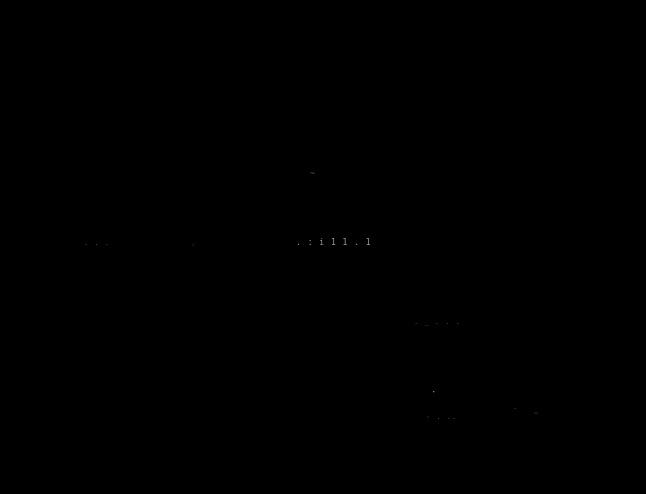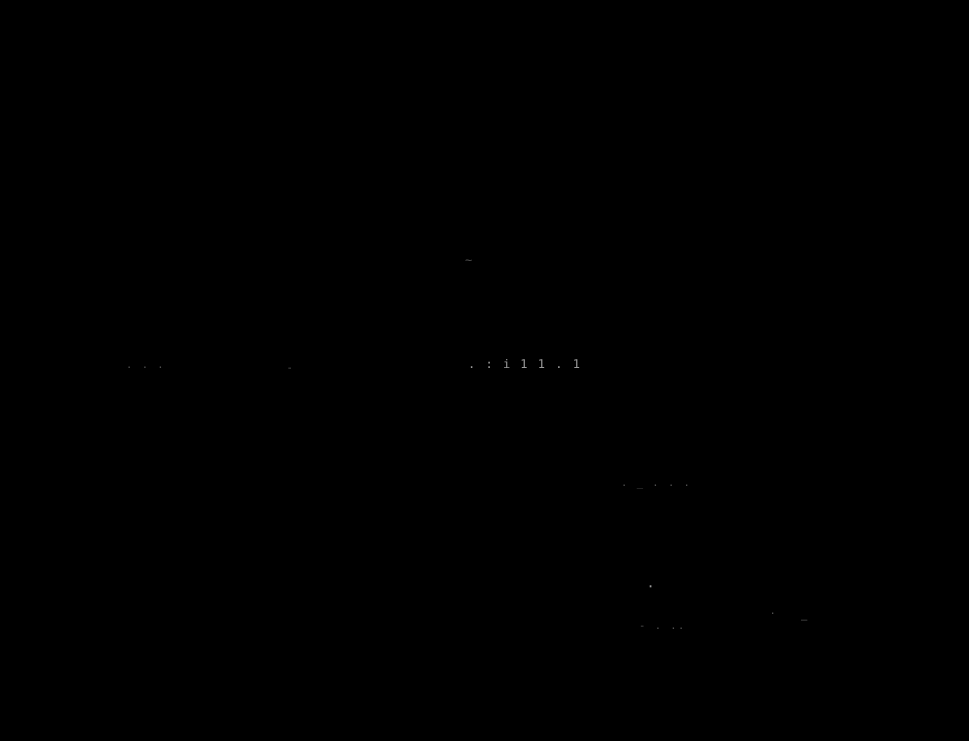--- a/index.html
+++ b/index.html
@@ -26,21 +26,21 @@
     white-space: pre;
     user-select: none;
   }
   .glyph.dim    { color: #4f4f4f; }
   .glyph.bright { color: #9a9a9a; }
 
   
   .g1 { left: 310px; top: 170px; font-size: 8px; }
   .g2 { left: 84px;  top: 240px; }
   .g3 { left: 191px; top: 242px; }
-  .g4 { left: 312px; top: 239px; font-size: 8px; text-align: center; }
+  .g4 { left: 296px; top: 239px; font-size: 8px; text-align: center; }
   .g5 { left: 414px; top: 319px; }
   .g6 { left: 431px; top: 389px; font-size: 9px; }
   .g7 { left: 426px; top: 414px; }
   .g8 { left: 513px; top: 404px; }
   .g9 { left: 534px; top: 410px; }
 </style>
 </head>
 <body>
 
 <div class="screen">

